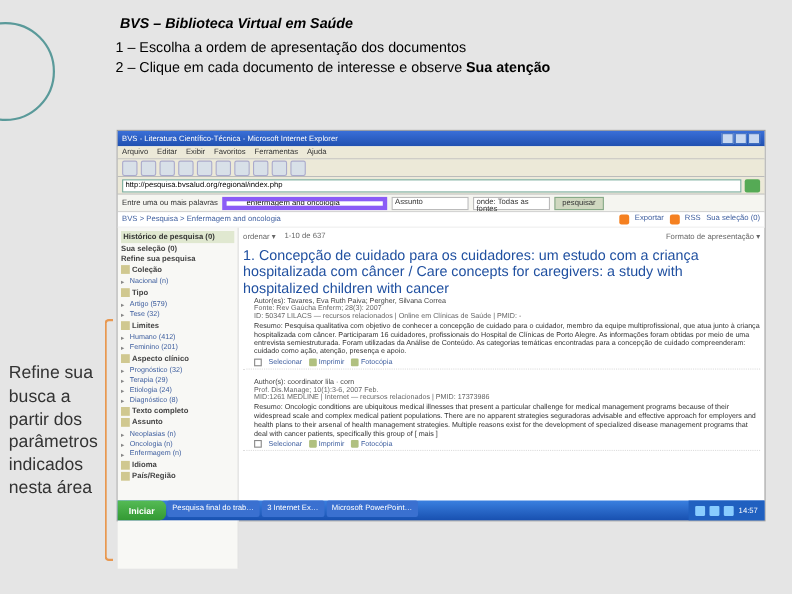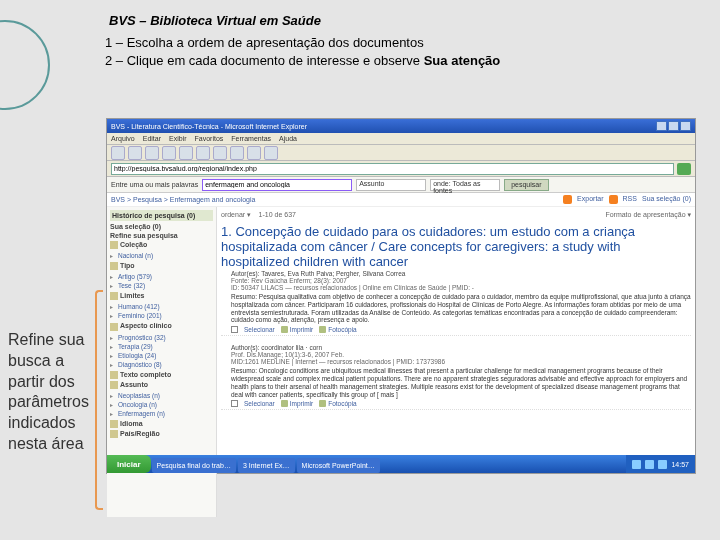--- a/index.html
+++ b/index.html
@@ -16,21 +16,21 @@
 .titlebar{height:14px;background:linear-gradient(#3a6fd8,#2050b0);display:flex;align-items:center;padding:0 4px;color:#fff}
 .titlebar .wbtns{margin-left:auto;display:flex;gap:1px}
 .titlebar .wbtns span{width:11px;height:10px;background:#c8d8f0;border:1px solid #4070c0;display:inline-block}
 .menubar{height:12px;background:#ece9d8;border-bottom:1px solid #bbb;display:flex;align-items:center;gap:8px;padding:0 4px}
 .toolbar{height:16px;background:#ece9d8;border-bottom:1px solid #bbb;display:flex;align-items:center;gap:3px;padding:0 4px}
 .tbtn{width:14px;height:14px;background:#d8e0e8;border:1px solid #aac;border-radius:2px}
 .addrbar{height:16px;background:#ece9d8;border-bottom:1px solid #bbb;display:flex;align-items:center;padding:0 4px;gap:3px}
 .addrbar input{flex:1;height:12px;font-size:7px;padding:0 2px;border:1px solid #7a9}
 .gobtn{width:14px;height:12px;background:#5a5;border-radius:2px}
 .searchrow{height:16px;background:#f5f5f0;border-bottom:1px solid #ccc;display:flex;align-items:center;padding:0 4px;gap:4px}
-.searchrow input{height:12px;font-size:7px;border:1px solid #8b5cf6;padding:0 2px}
+.searchrow input{height:12px;font-size:7px;border:4px solid #8b5cf6;padding:0 18px}
 .searchrow .sinp{width:150px}
 .searchrow .sel{width:70px;height:12px;background:#fff;border:1px solid #bbb;font-size:7px;padding:0 2px}
 .pbtn{height:12px;padding:0 6px;background:#d0d8c0;border:1px solid #8a8;font-size:7px;display:flex;align-items:center}
 .linkrow{height:14px;background:#fff;border-bottom:1px solid #eee;display:flex;align-items:center;padding:0 4px;gap:6px;color:#4060a0}
 .linkrow .right{margin-left:auto;display:flex;gap:5px}
 .rssicon{width:9px;height:9px;background:#f58020;border-radius:2px;display:inline-block}
 .content{display:flex;height:310px}
 .sidebar{width:110px;background:#f8f8f5;border-right:1px solid #ddd;padding:3px;overflow:hidden}
 .sidebar .hdr{background:#e0e8d0;padding:2px;font-weight:bold;margin-bottom:2px;font-size:7px}
 .sidebar .sec{margin:2px 0;font-weight:bold;font-size:7px;color:#444}
@@ -41,21 +41,21 @@
 .mainhdr{font-size:7px;color:#666;margin-bottom:3px;display:flex;gap:8px}
 .result{margin-bottom:6px;padding:2px 0;border-bottom:1px dotted #ddd}
 .result .rtitle{font-size:13px;color:#2050a0;margin-bottom:1px}
 .result .rauth{font-size:6.5px;color:#444;margin-left:10px}
 .result .rsrc{font-size:6.5px;color:#666;margin-left:10px}
 .result .rabs{font-size:6.5px;color:#333;margin:2px 0 2px 10px;line-height:1.2}
 .result .ractions{font-size:6.5px;margin-left:10px;display:flex;gap:6px;align-items:center}
 .result .ractions .cbx{width:7px;height:7px;border:1px solid #888}
 .result .ractions .act{color:#4060a0;display:flex;align-items:center;gap:2px}
 .result .ractions .aicon{width:7px;height:7px;background:#b0c080;border-radius:1px}
-.taskbar{position:absolute;bottom:0;left:0;right:0;height:18px;background:linear-gradient(#3a80e0,#1850b0);display:flex;align-items:flex-end}
+.taskbar{position:absolute;bottom:0;left:0;right:0;height:18px;background:linear-gradient(#3a80e0,#1850b0);display:flex;align-items:flex-start}
 .startbtn{height:18px;padding:0 10px;background:linear-gradient(#5b5,#393);color:#fff;font-weight:bold;font-size:8px;display:flex;align-items:center;border-radius:0 6px 6px 0}
 .taskitem{height:15px;margin:0 1px;padding:0 5px;background:#3a70d0;color:#fff;font-size:7px;display:flex;align-items:center;border-radius:2px}
 .tray{margin-left:auto;height:18px;padding:0 6px;background:#2060c0;color:#fff;font-size:7px;display:flex;align-items:center;gap:4px}
 .tray .ticon{width:9px;height:9px;background:#8cf;border-radius:1px}
 </style>
 </head>
 <body>
 
 <div class="slide">
   <div class="arc"></div>

